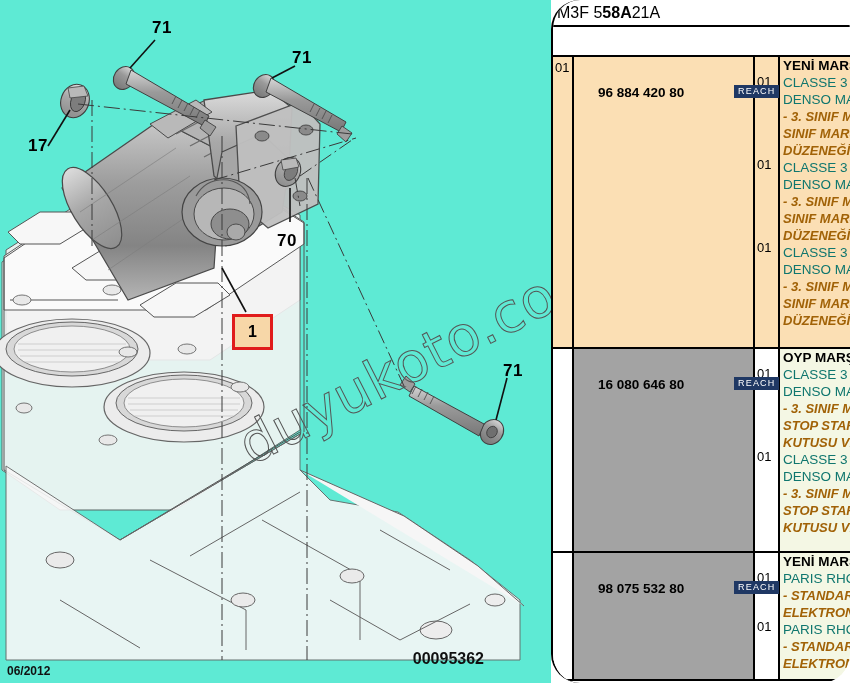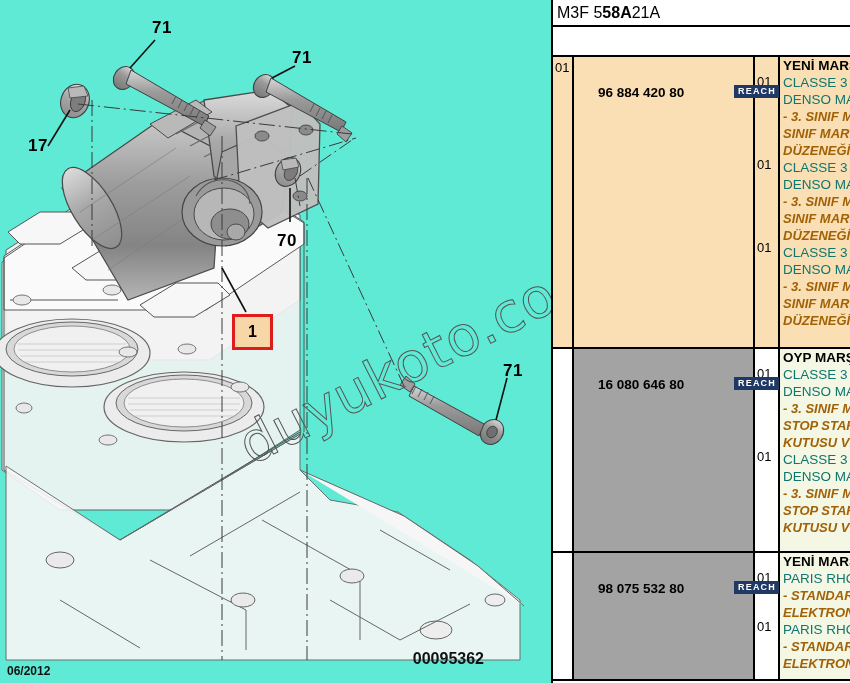--- a/index.html
+++ b/index.html
@@ -67,20 +67,21 @@
   }
 
   
   #table-pane {
     position: absolute; left: 551px; top: 0;
     width: 299px; height: 683px;
     background: #fff;
     border-left: 2px solid #000;
     overflow: hidden;
     font-size: 13px;
+    border-radius: 29px;
   }
   #tbl-header {
     height: 27px;
     border-bottom: 2px solid #000;
     display: flex; align-items: center;
     padding-left: 4px;
     font-size: 16px; color: #000;
     white-space: nowrap;
   }
   #tbl-header .b { font-weight: bold; }
@@ -113,21 +114,21 @@
   .c-part .pn {
     position: absolute; left: 24px; top: 28px;
     font-size: 13.5px; font-weight: bold; color:#000;
     white-space: nowrap;
   }
   .reach {
     position: absolute; left: 160px; top: 28px;
     background: #1f3864;
     color: #fff;
     font-size: 9px;
-    font-weight: bold;
+    font-weight: normal;
     letter-spacing: 1.2px;
     padding: 2px 3px 2px 4px;
     line-height: 1;
     white-space: nowrap;
   }
   .c-qty2 {
     width: 25px; flex: 0 0 25px;
     border-right: 2px solid #000;
   }
   .c-desc {

